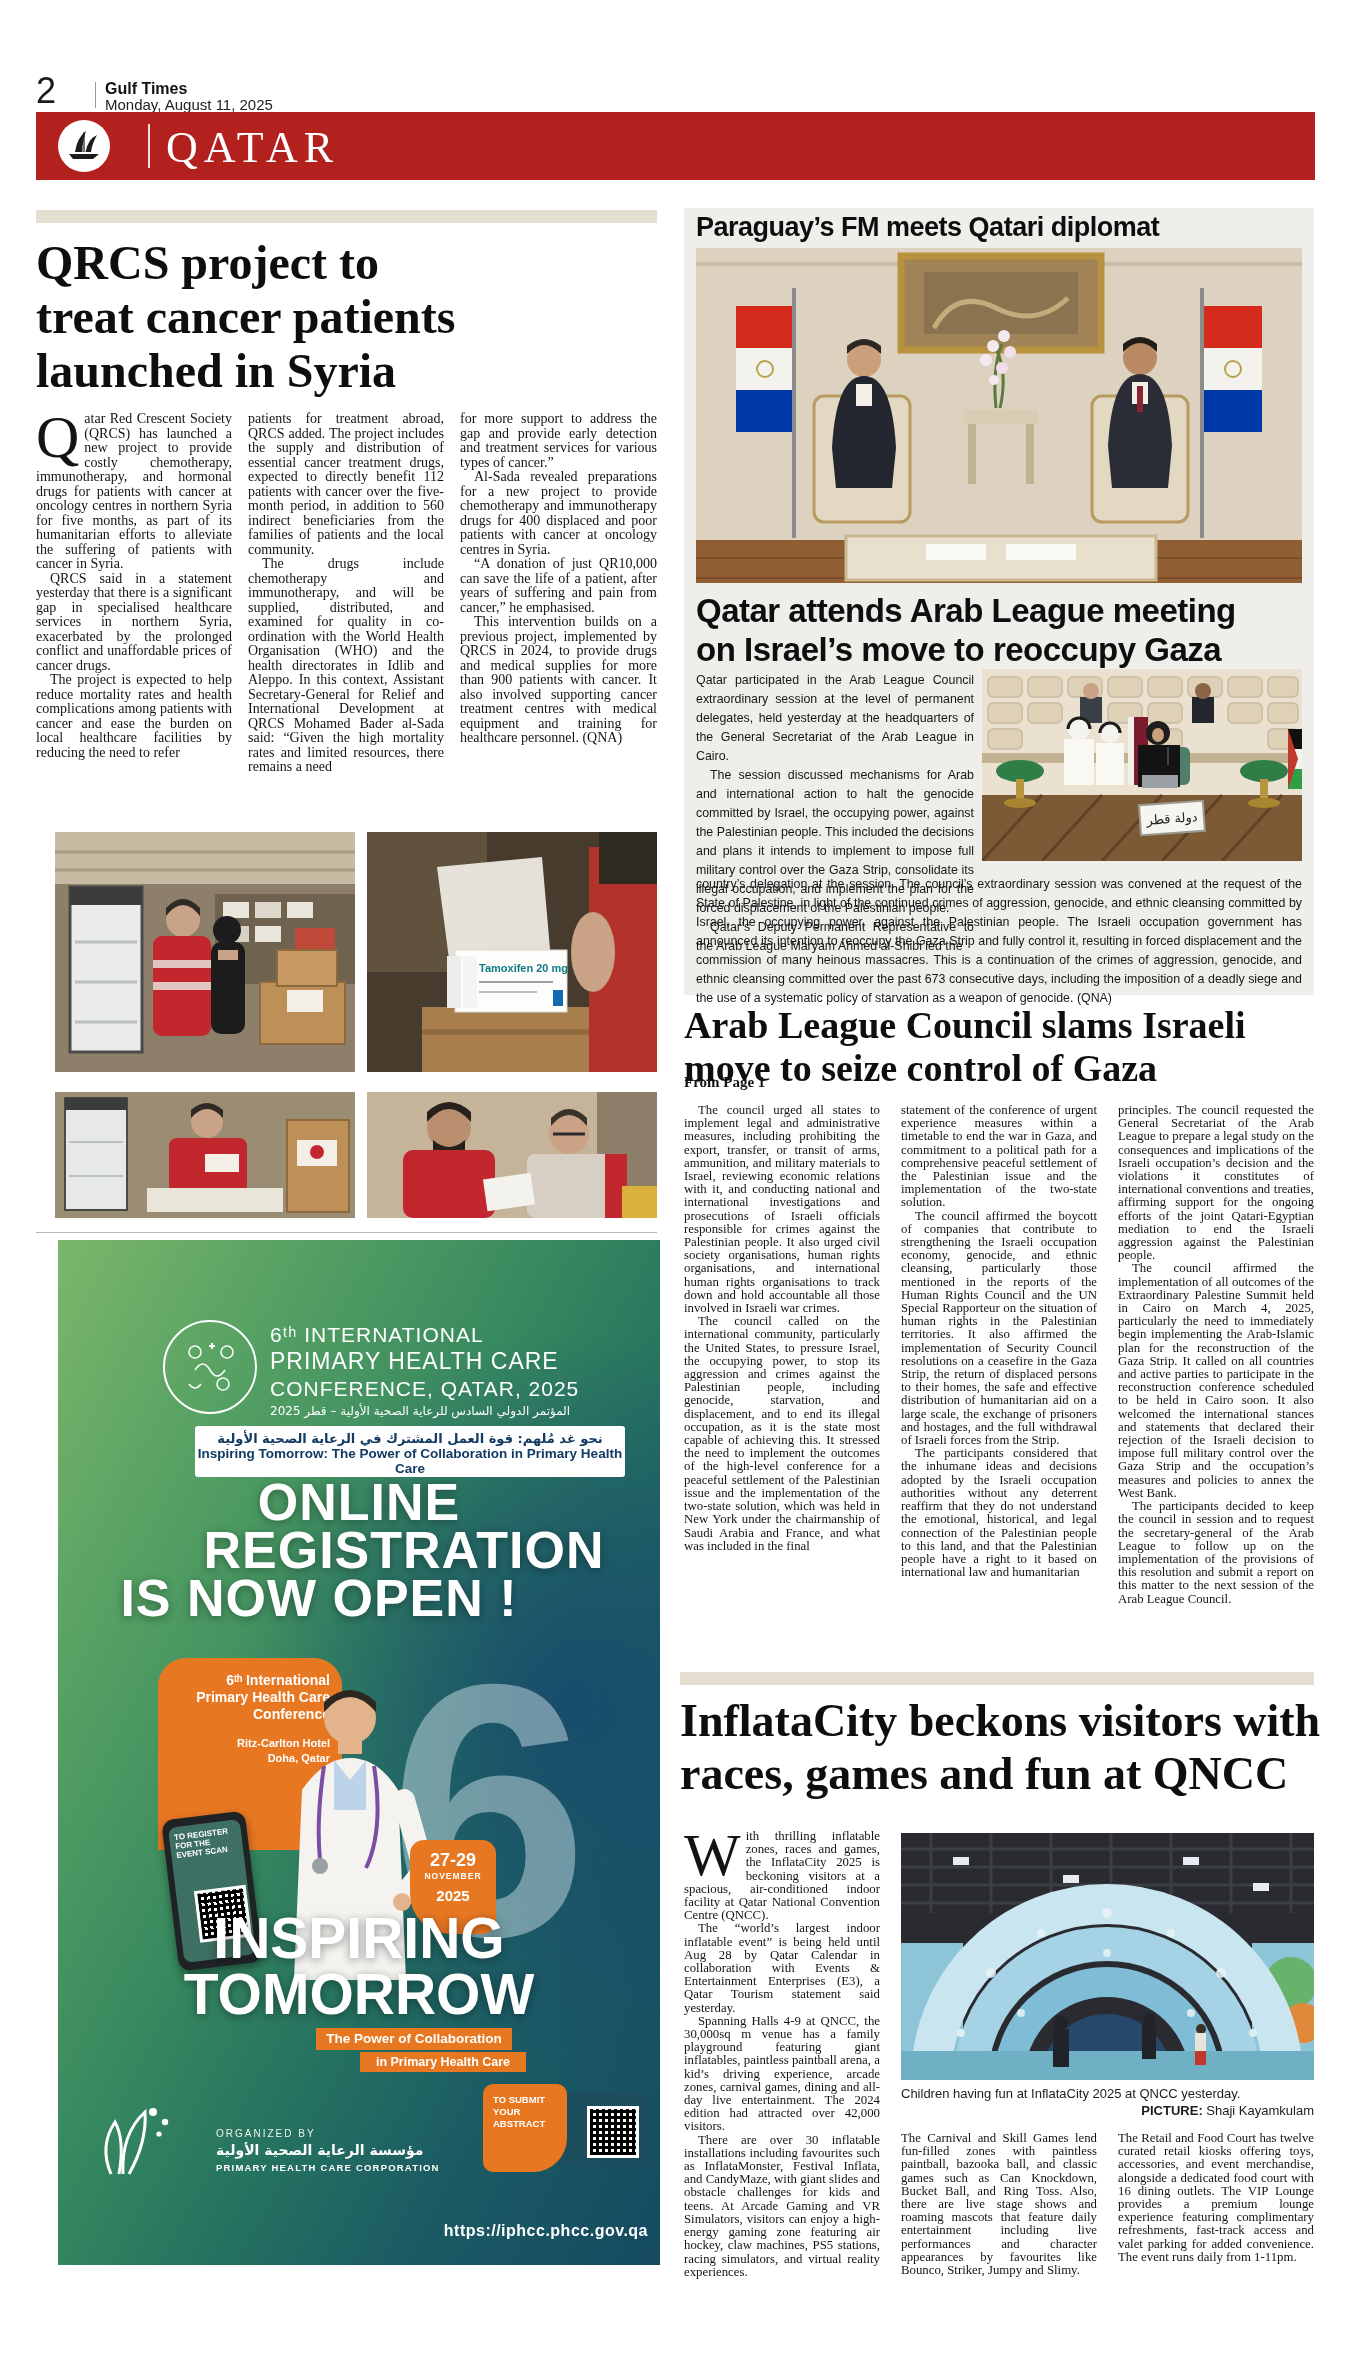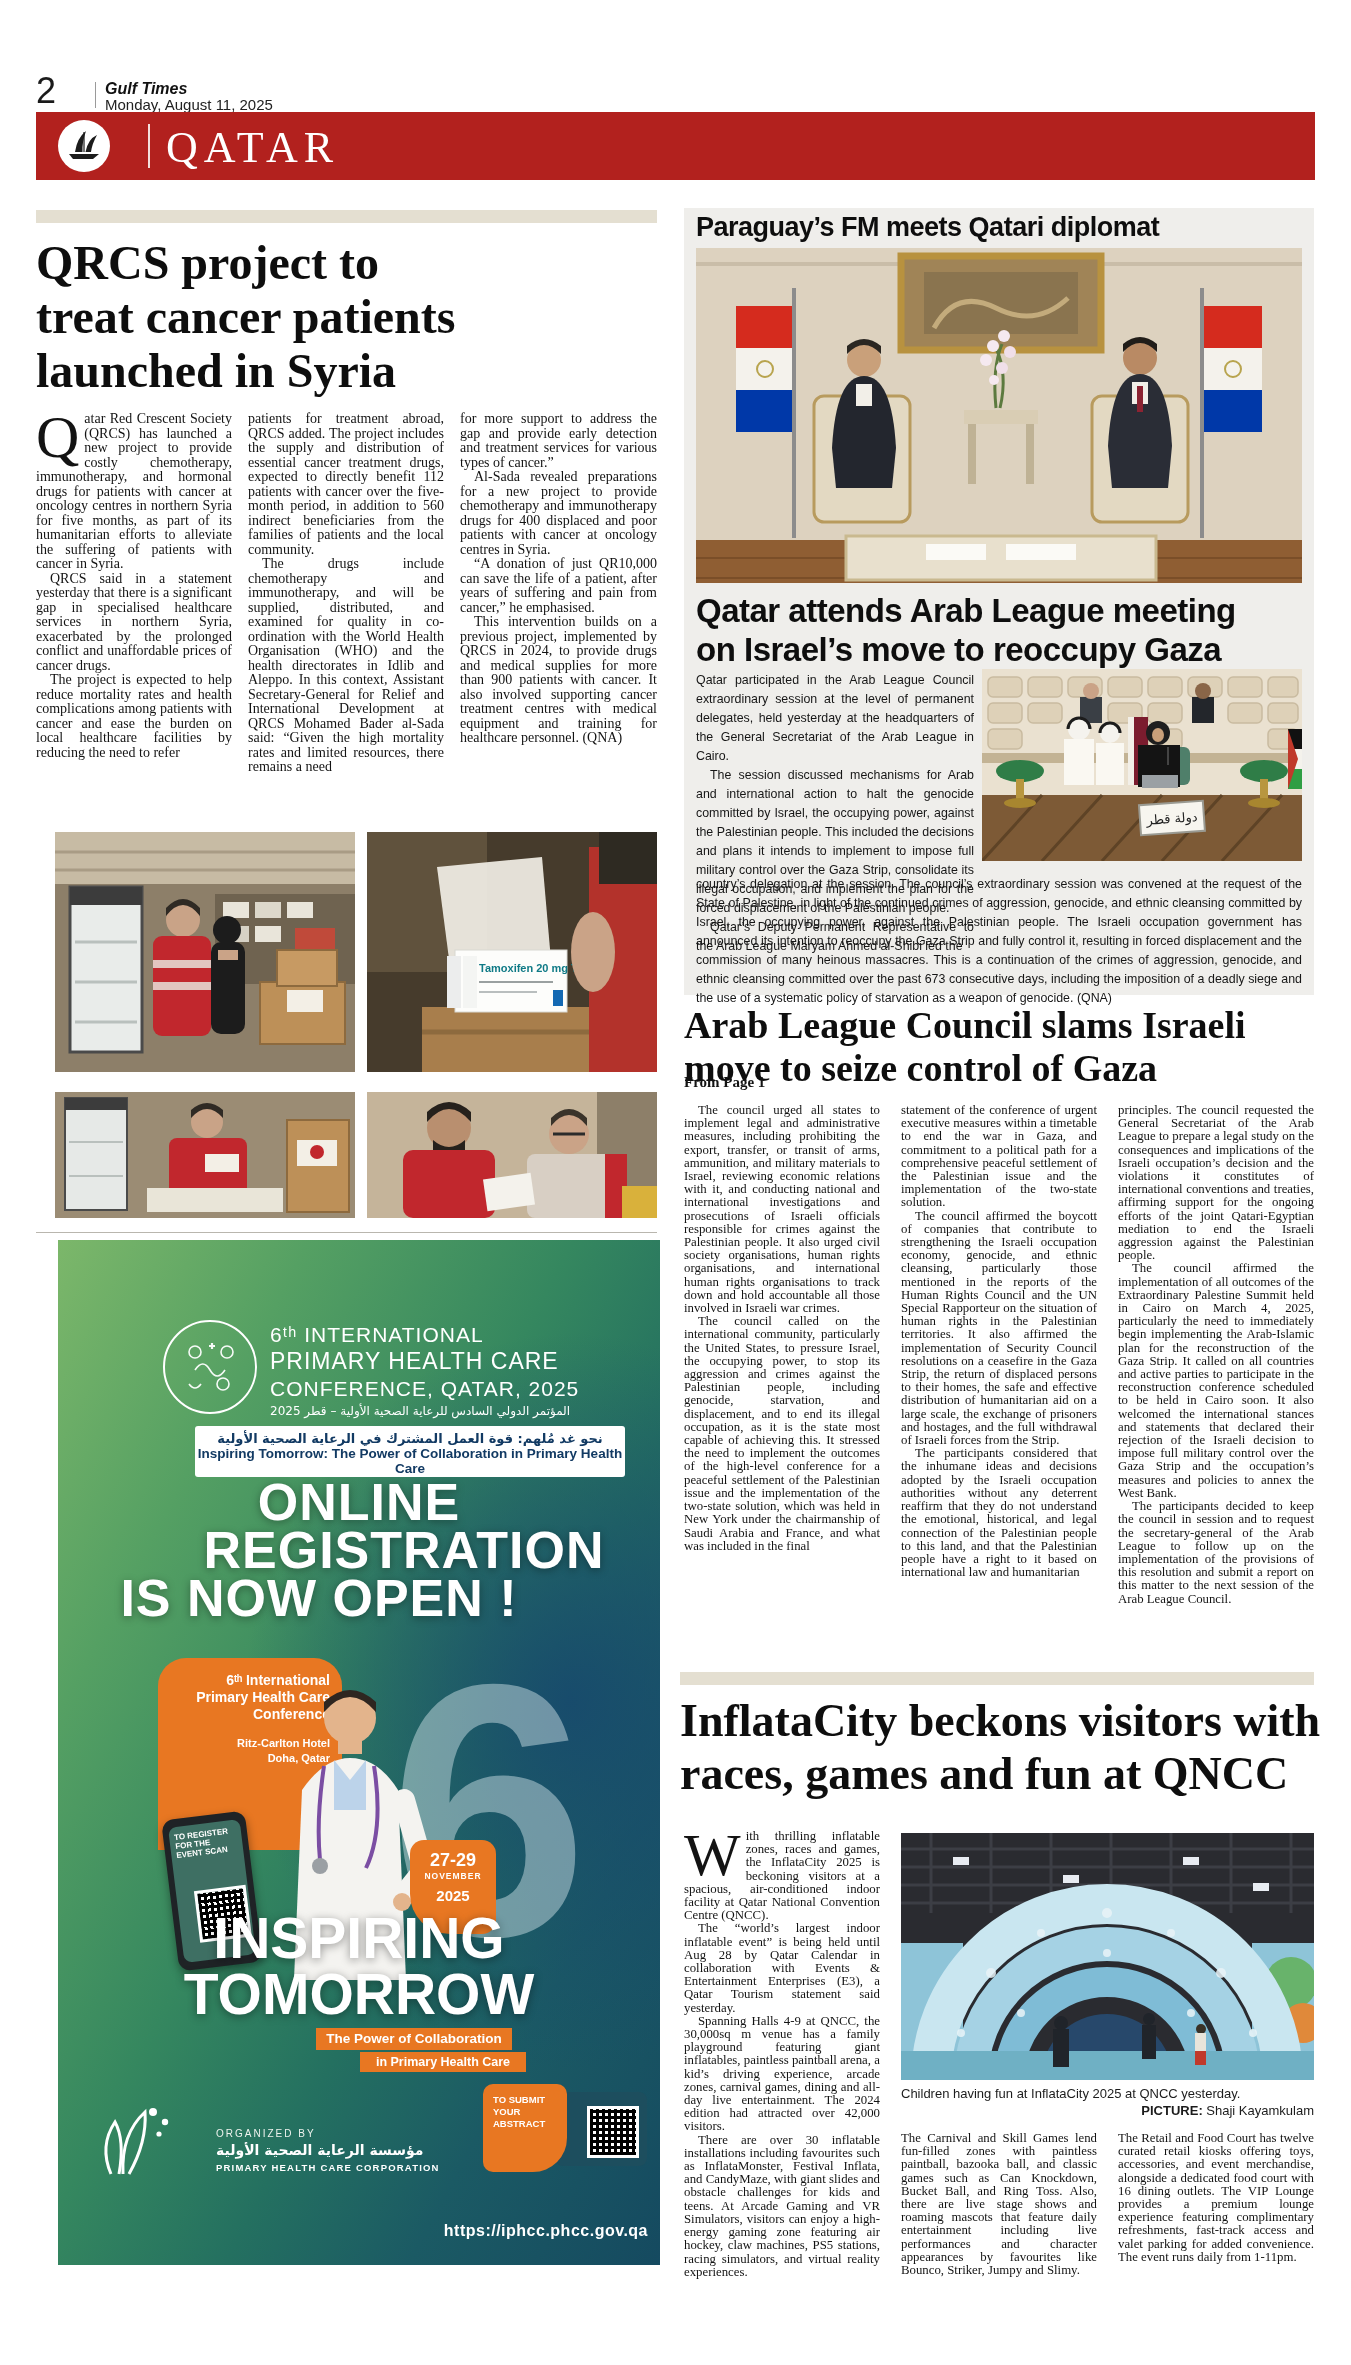--- a/index.html
+++ b/index.html
@@ -69,21 +69,21 @@
   .ar{font-family:"DejaVu Sans",sans-serif;}
   .big6{color:rgba(220,235,240,.45);font-weight:bold;font-size:360px;line-height:300px;font-family:"Liberation Sans",sans-serif;}
 </style>
 </head>
 <body>
 
 <div class="page">
 
   <div class="b folio" style="left:36px;top:70px;">2</div>
   <div class="b mast-vr" style="left:95px;top:82px;height:26px;"></div>
-  <div class="b mast-paper" style="left:105px;top:80px;font-style:italic;">Gulf Times</div>
+  <div class="b mast-paper" style="left:105px;top:80px;">Gulf Times</div>
   <div class="b mast-date" style="left:105px;top:96px;">Monday, August 11, 2025</div>
 
   <div class="b banner" style="left:36px;top:112px;width:1279px;height:68px;">
     <div class="b banner-circle" style="left:22px;top:8px;width:52px;height:52px;">
       <svg viewBox="0 0 40 40" width="40" height="40">
         <path d="M5 28 L35 28 L29 33 L9 33 Z" fill="#1c1c1c"></path>
         <path d="M11 26 Q13 12 22 5 Q18 16 18.5 26 Z" fill="#1c1c1c"></path>
         <path d="M21.5 26 Q24 13 33 9 Q28 18 27 26 Z" fill="#1c1c1c"></path>
         <rect x="19.4" y="6" width="1.2" height="20" fill="#1c1c1c"></rect>
       </svg>
@@ -439,21 +439,21 @@
   <div class="b hl-serif" style="left:684px;top:1004px;font-size:38px;line-height:43px;">
       <div class="hl-line">Arab League Council slams Israeli</div>
       <div class="hl-line">move to seize control of Gaza</div>
     </div>
   <div class="b frompage" style="left:684px;top:1074px;">From Page 1</div>
   <div class="b serif-col-sm" style="left:684px;top:1104px;width:196px;height:566px;">
       <p>The council urged all states to implement legal and administrative measures, including prohibiting the export, transfer, or transit of arms, ammunition, and military materials to Israel, reviewing economic relations with it, and conducting national and international investigations and prosecutions of Israeli officials responsible for crimes against the Palestinian people. It also urged civil society organisations, human rights organisations, and international human rights organisations to track down and hold accountable all those involved in Israeli war crimes.</p>
       <p>The council called on the international community, particularly the United States, to pressure Israel, the occupying power, to stop its aggression and crimes against the Palestinian people, including genocide, starvation, and displacement, and to end its illegal occupation, as it is the state most capable of achieving this. It stressed the need to implement the outcomes of the high-level conference for a peaceful settlement of the Palestinian issue and the implementation of the two-state solution, which was held in New York under the chairmanship of Saudi Arabia and France, and what was included in the final</p>
     </div>
   <div class="b serif-col-sm cont" style="left:901px;top:1104px;width:196px;height:566px;">
-      <p>statement of the conference of urgent executive measures within a timetable to end the war in Gaza, and commitment to a political path for a comprehensive peaceful settlement of the Palestinian issue and the implementation of the two-state solution.</p>
+      <p>statement of the conference of urgent experience measures within a timetable to end the war in Gaza, and commitment to a political path for a comprehensive peaceful settlement of the Palestinian issue and the implementation of the two-state solution.</p>
       <p>The council affirmed the boycott of companies that contribute to strengthening the Israeli occupation economy, genocide, and ethnic cleansing, particularly those mentioned in the reports of the Human Rights Council and the UN Special Rapporteur on the situation of human rights in the Palestinian territories. It also affirmed the implementation of Security Council resolutions on a ceasefire in the Gaza Strip, the return of displaced persons to their homes, the safe and effective distribution of humanitarian aid on a large scale, the exchange of prisoners and hostages, and the full withdrawal of Israeli forces from the Strip.</p>
       <p>The participants considered that the inhumane ideas and decisions adopted by the Israeli occupation authorities without any deterrent reaffirm that they do not understand the emotional, historical, and legal connection of the Palestinian people to this land, and that the Palestinian people have a right to it based on international law and humanitarian</p>
     </div>
   <div class="b serif-col-sm cont" style="left:1118px;top:1104px;width:196px;height:566px;">
       <p>principles. The council requested the General Secretariat of the Arab League to prepare a legal study on the consequences and implications of the Israeli occupation’s decision and the violations it constitutes of international conventions and treaties, affirming support for the ongoing efforts of the joint Qatari-Egyptian mediation to end the Israeli aggression against the Palestinian people.</p>
       <p>The council affirmed the implementation of all outcomes of the Extraordinary Palestine Summit held in Cairo on March 4, 2025, particularly the need to immediately begin implementing the Arab-Islamic plan for the reconstruction of the Gaza Strip. It called on all countries and active parties to participate in the reconstruction conference scheduled to be held in Cairo soon. It also welcomed the international stances and statements that declared their rejection of the Israeli decision to impose full military control over the Gaza Strip and the occupation’s measures and policies to annex the West Bank.</p>
       <p>The participants decided to keep the council in session and to request the secretary-general of the Arab League to follow up on the implementation of the provisions of this resolution and submit a report on this matter to the next session of the Arab League Council.</p>
     </div>
 
   <div class="b kicker" style="left:680px;top:1672px;width:634px;height:13px;"></div>

